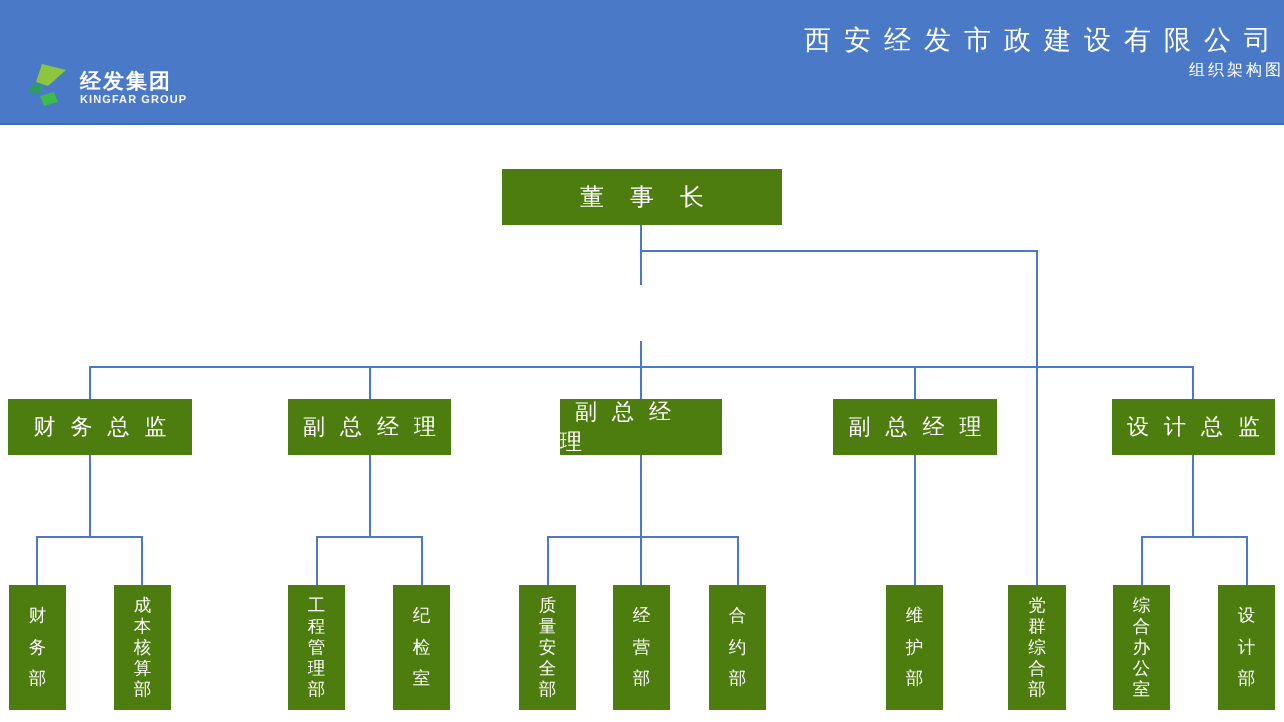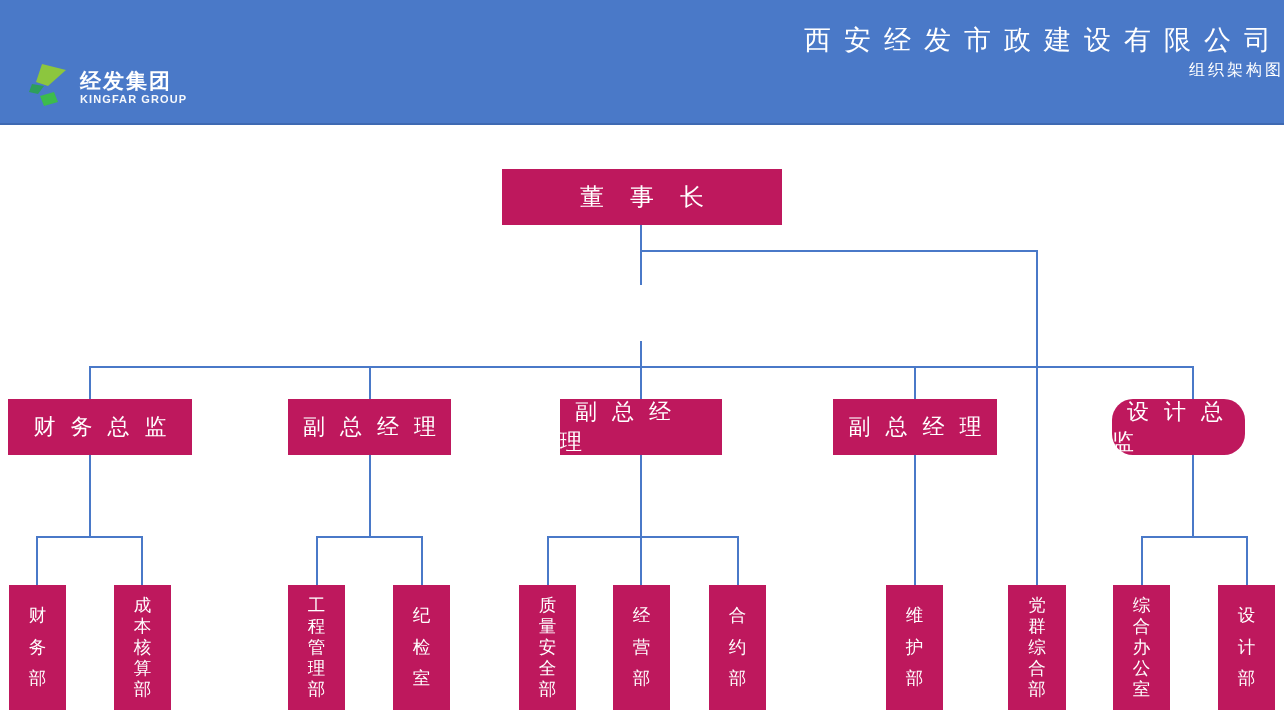--- a/index.html
+++ b/index.html
@@ -16,21 +16,21 @@
   .logos{position:absolute;left:28px;top:28px;display:flex;align-items:center;gap:18px;}
   .logo{display:flex;align-items:center;gap:8px;margin-top:36px;}
   .logo svg{display:block;}
   .logo-text .cn{color:#ffffff;font-size:21px;font-weight:700;letter-spacing:2px;line-height:1.1;}
   .logo-text .en{color:#ffffff;font-size:11px;font-weight:700;letter-spacing:1.1px;line-height:1.3;opacity:.95;}
   .titles{position:absolute;left:0;top:0;width:100%;text-align:right;color:#ffffff;}
   .title-main{margin-top:22px;font-size:27px;font-weight:500;letter-spacing:13px;text-indent:13px;}
   .title-sub{margin-top:2px;font-size:16px;font-weight:400;letter-spacing:3px;text-indent:3px;}
   
   .node{
-    position:absolute;background:#be185d;color:#ffffff;
+    position:absolute;background:#4d7c0f;color:#ffffff;
     display:flex;align-items:center;justify-content:center;
   }
   .node.h{font-size:24px;letter-spacing:26px;text-indent:26px;font-weight:400;}
   .node.h.mgr{font-size:22px;letter-spacing:15px;text-indent:15px;}
   .node.v{
     flex-direction:column;justify-content:space-evenly;
     font-size:17.5px;line-height:1;font-weight:400;
     padding:8px 0;box-sizing:border-box;
   }
   .node.v span{display:block;}
@@ -94,21 +94,21 @@
   <div class="line" style="left:1141px;top:536px;width:107px;height:2px;"></div>
   <div class="line" style="left:1141px;top:536px;width:2px;height:49px;"></div>
   <div class="line" style="left:1246px;top:536px;width:2px;height:49px;"></div>
 
   <div class="node h" style="left:502px;top:169px;width:280px;height:56px;">董事长</div>
 
   <div class="node h mgr" style="left:8px;top:399px;width:184px;height:56px;">财务总监</div>
   <div class="node h mgr" style="left:288px;top:399px;width:163px;height:56px;">副总经理</div>
   <div class="node h mgr" style="left:560px;top:399px;width:162px;height:56px;">副总经理</div>
   <div class="node h mgr" style="left:833px;top:399px;width:164px;height:56px;">副总经理</div>
-  <div class="node h mgr" style="left:1112px;top:399px;width:133px;height:56px;border-radius:21px;">设计总监</div>
+  <div class="node h mgr" style="left:1112px;top:399px;width:163px;height:56px;">设计总监</div>
 
   <div class="node v" style="left:9px;top:585px;width:57px;height:125px;">
       <span>财</span>
       <span>务</span>
       <span>部</span>
     </div>
   <div class="node v" style="left:114px;top:585px;width:57px;height:125px;">
       <span>成</span>
       <span>本</span>
       <span>核</span>

